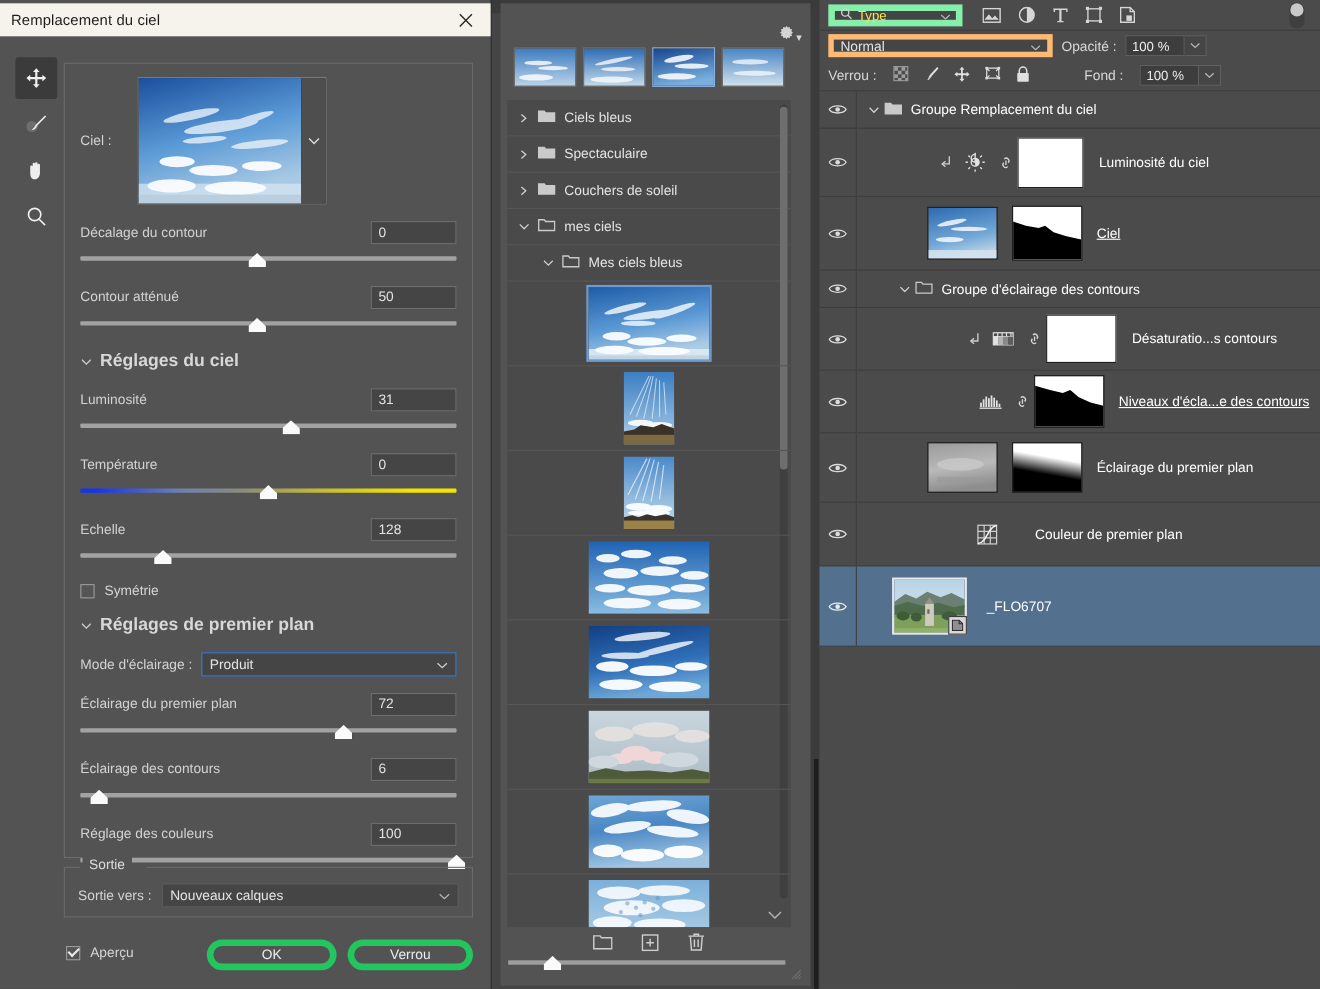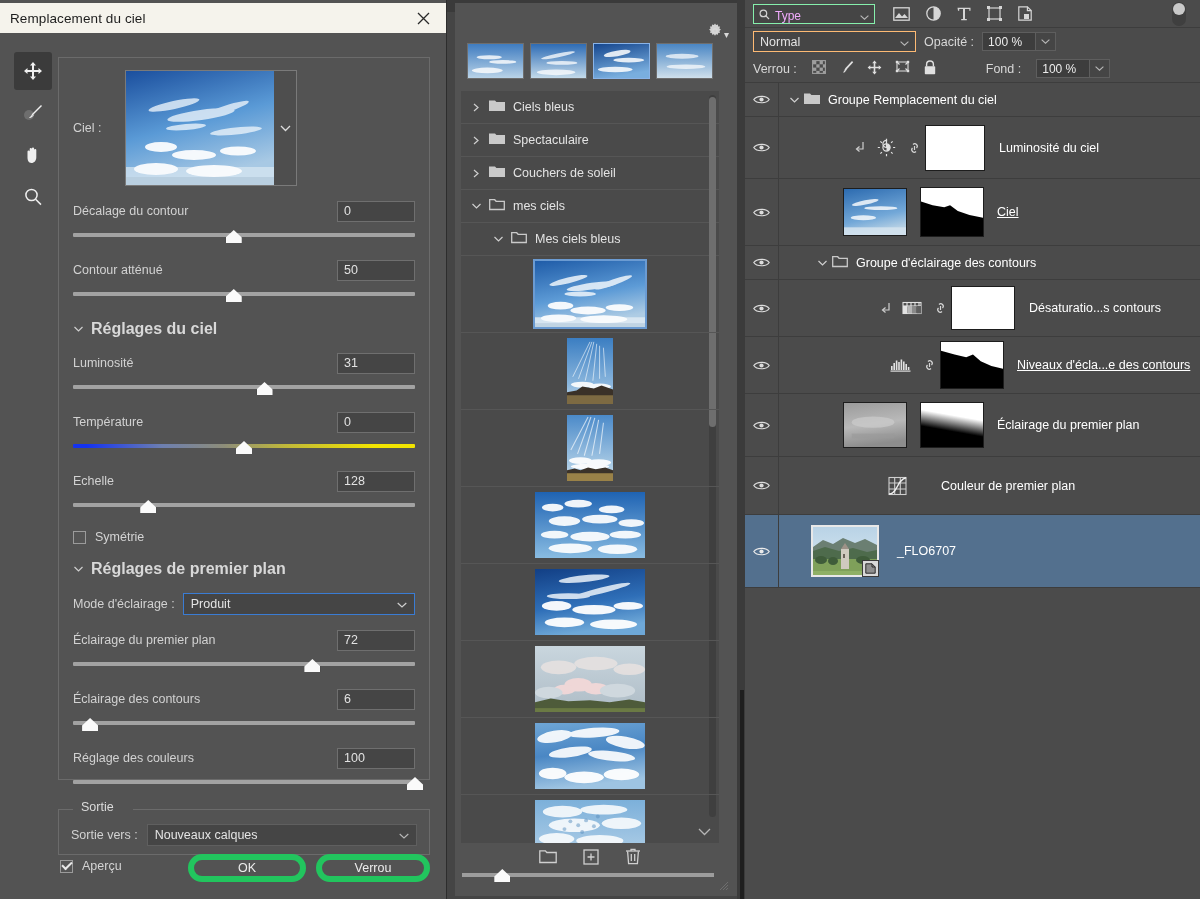--- a/index.html
+++ b/index.html
@@ -114,21 +114,21 @@
   .select-lbl { font-size:12.5px; color:#d2d2d2; }
   .pselect {
     flex:1; height:22px; background:#454545; border:1px solid #5f5f5f;
     display:flex; align-items:center; padding:0 7px; font-size:12.5px; color:#e4e4e4;
     cursor:pointer; justify-content:space-between;
   }
   .pselect.focus { border:1px solid #3a7cd4; }
 
   
   .output-group {
-    position:absolute; left:58px; top:809px; width:372px; height:46px;
+    position:absolute; left:58px; top:788px; width:372px; height:46px;
     border:1px solid #6b6b6b; border-top:none;
   }
   .output-legend {
     position:absolute; left:16px; top:-9px; background:#535353; padding:0 6px;
     font-size:12.5px; color:#dcdcdc;
   }
   .output-legend-rule-l { position:absolute; left:0; top:0; width:14px; height:1px; background:#6b6b6b; }
   .output-legend-rule-r { position:absolute; left:74px; right:0; top:0; height:1px; background:#6b6b6b; }
   .output-row { display:flex; align-items:center; gap:9px; padding:15px 12px 0 12px; }
 
@@ -205,35 +205,35 @@
   .lp-tabs { display:flex; height:30px; background:#3c3c3c; align-items:stretch; position:relative;}
   .lp-tab {
     padding:0 15px; display:flex; align-items:center; font-size:12.5px;
     color:#b6b6b6; cursor:pointer;
   }
   .lp-tab.active { background:#4b4b4b; color:#f2f2f2; font-weight:bold; }
   .lp-menu { position:absolute; right:10px; top:8px; cursor:pointer; }
 
   .lp-filter { height:28px; display:flex; align-items:center; gap:0; padding:0 8px; border-bottom:1px solid #3d3d3d; }
   .lp-filter-select {
-    width:122px; height:20px; background:#454545; border:1px solid #86efac;
-    display:flex; align-items:flex-end; gap:5px; padding:0 5px; font-size:12px; color:#f0abfc;
+    width:122px; height:20px; background:#454545; border:6px solid #86efac;
+    display:flex; align-items:center; gap:5px; padding:0 5px; font-size:12px; color:#fde047;
     justify-content:space-between; cursor:pointer;
   }
   .lp-ficons { display:flex; align-items:center; gap:16px; margin-left:18px; }
   .lp-ficon { cursor:pointer; display:flex; align-items:center; }
   .lp-toggle {
     margin-left:auto; margin-right:6px; width:14px; height:24px; background:#3f3f3f; border-radius:7px;
     position:relative; cursor:pointer;
   }
   .lp-toggle:after { content:""; position:absolute; left:1px; top:1px; width:12px; height:12px; border-radius:50%; background:#c9c9c9; }
 
   .lp-blend { height:27px; display:flex; align-items:center; padding:0 8px; gap:8px; }
   .blend-select {
-    width:163px; height:21px; background:#454545; border:1px solid #fdba74;
+    width:204px; height:21px; background:#454545; border:5px solid #fdba74;
     display:flex; align-items:center; padding:0 6px; font-size:12.5px; color:#e2e2e2;
     justify-content:space-between; cursor:pointer;
   }
   .opacity-lbl { font-size:12.5px; color:#d8d8d8; }
   .opacity-val {
     width:54px; height:19px; background:#3d3d3d; border:1px solid #5e5e5e;
     font-size:12px; color:#ececec; display:flex; align-items:center; padding-left:5px; cursor:text;
   }
   .mini-caret { width:20px; height:19px; background:#454545; border:1px solid #5e5e5e; border-left:none;
      display:flex; align-items:center; justify-content:center; cursor:pointer;}

